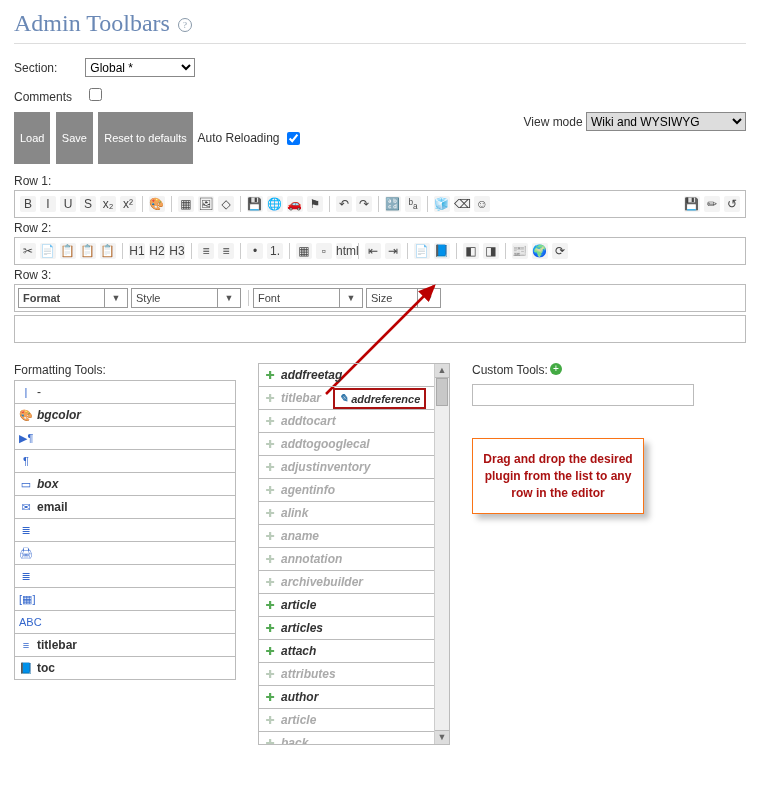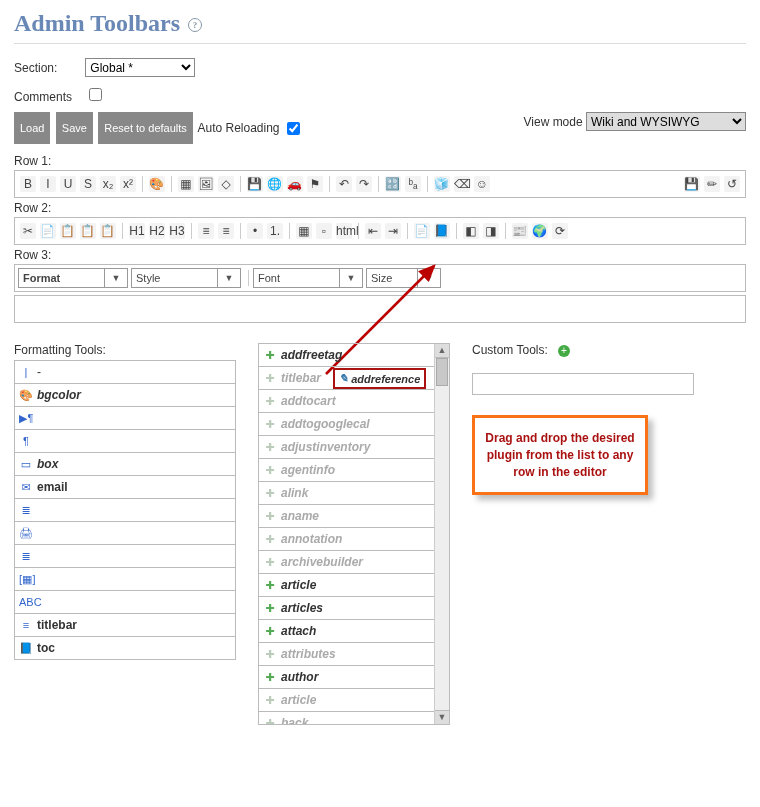--- a/index.html
+++ b/index.html
@@ -1,24 +1,24 @@
 <!DOCTYPE html>
 <html><head>
 <meta charset="utf-8">
 <style>
 html,body{margin:0;padding:0;font-family:Arial,Helvetica,sans-serif;font-size:12px;color:#333;background:#fff}
 .wrap{width:760px;padding:6px 14px;box-sizing:border-box}
-h1{font-family:Georgia,serif;font-weight:bold;color:#6a88b5;font-size:24px;margin:4px 0 6px}
+h1{font-family:Georgia,serif;font-weight:normal;color:#6a88b5;font-size:24px;margin:4px 0 6px}
 .help{display:inline-block;width:12px;height:12px;border:1px solid #89a;border-radius:50%;color:#89a;font-size:9px;line-height:12px;text-align:center;vertical-align:middle;margin-left:2px}
 hr{border:none;border-top:1px solid #ddd;margin:4px 0 14px}
 .row{margin:5px 0 8px}
 .lbl{display:inline-block;width:68px}
 select,input[type=text]{font-size:12px;border:1px solid #888;background:#fff}
 select{height:19px}
-.btn{background:#888;color:#fff;border:none;font-size:11px;padding:10px 6px;margin-right:2px;cursor:pointer}
+.btn{background:#888;color:#fff;border:none;font-size:11px;padding:20px 6px;margin-right:2px;cursor:pointer}
 .barline{margin:4px 0 10px}
 .barline input[type=checkbox]{vertical-align:middle}
 .vm{float:right}
 .vm select{background:#ddd}
 .clear{clear:both}
 .tlabel{margin:2px 0 2px}
 .toolbar{border:1px solid #bbb;background:#fff;padding:2px 3px;margin-bottom:3px;display:flex;align-items:center;flex-wrap:nowrap;height:22px;overflow:hidden}
 .sep{display:inline-block;width:1px;height:16px;background:#ccc;margin:0 4px;vertical-align:middle}
 .ic{display:inline-block;width:16px;height:16px;margin:0 2px;vertical-align:middle;text-align:center;font-size:12px;line-height:16px;color:#444;background:#f3f3f3;border-radius:2px}
 .right{margin-left:auto;display:flex;align-items:center}
@@ -41,24 +41,24 @@
 .scroll{position:absolute;right:0;top:0;bottom:0;width:14px;background:#eee;border-left:1px solid #ccc}
 .thumb{position:absolute;left:1px;right:1px;top:14px;height:26px;background:#c8c8c8;border:1px solid #aaa}
 .sarr{position:absolute;left:0;right:0;height:13px;background:#ddd;text-align:center;font-size:9px;line-height:13px;color:#666}
 .sarr.top{top:0;border-bottom:1px solid #bbb}
 .sarr.bot{bottom:0;border-top:1px solid #bbb}
 .plist{margin-right:14px}
 .plist .li{padding-left:4px}
 .drag{position:absolute;left:74px;top:24px;border:2px solid #a11;background:#fff;padding:2px 4px;display:flex;align-items:center;gap:3px;font-style:italic;font-weight:bold;color:#333;z-index:5;font-size:11px}
 .drag .pi{color:#37a}
 .custcol{width:222px}
-.custh{display:flex;align-items:flex-end;gap:10px;margin-bottom:16px}
+.custh{display:flex;align-items:flex-start;gap:2px;margin-bottom:7px}
 .addic{display:inline-block;width:12px;height:12px;border-radius:50%;background:#4a4;color:#fff;text-align:center;font-size:10px;line-height:12px}
 .cbox{border:1px solid #bbb;height:20px}
-.callout{margin-top:20px;width:150px;border:3px solid #f97316;background:#fff;padding:12px 10px;text-align:center;color:#a11;font-weight:bold;font-size:12px;line-height:1.4;box-shadow:5px 5px 6px rgba(0,0,0,.25)}
+.callout{margin-top:32px;width:150px;border:1px solid #f97316;background:#fff;padding:12px 10px;text-align:center;color:#a11;font-weight:bold;font-size:12px;line-height:1.4;box-shadow:5px 5px 6px rgba(0,0,0,.25)}
 svg.arrow{position:absolute;pointer-events:none}
 </style>
 </head>
 <body>
 <div class="wrap">
 
 <h1><span>Admin Toolbars</span> <span class="help">?</span></h1>
 <hr>
 
 <div class="row">

